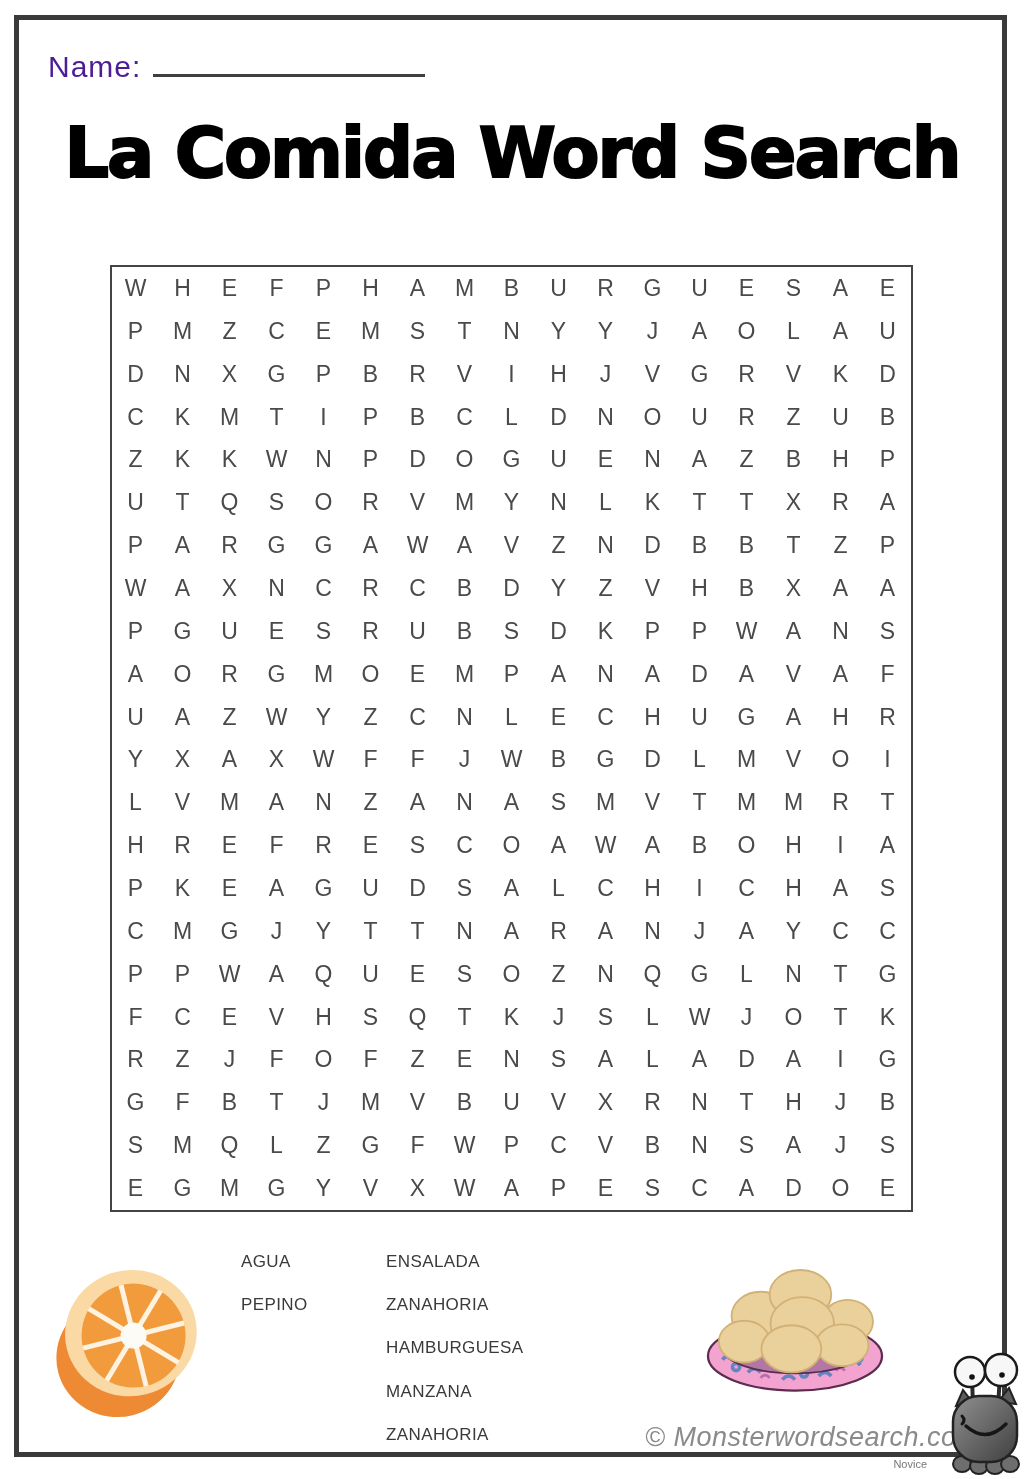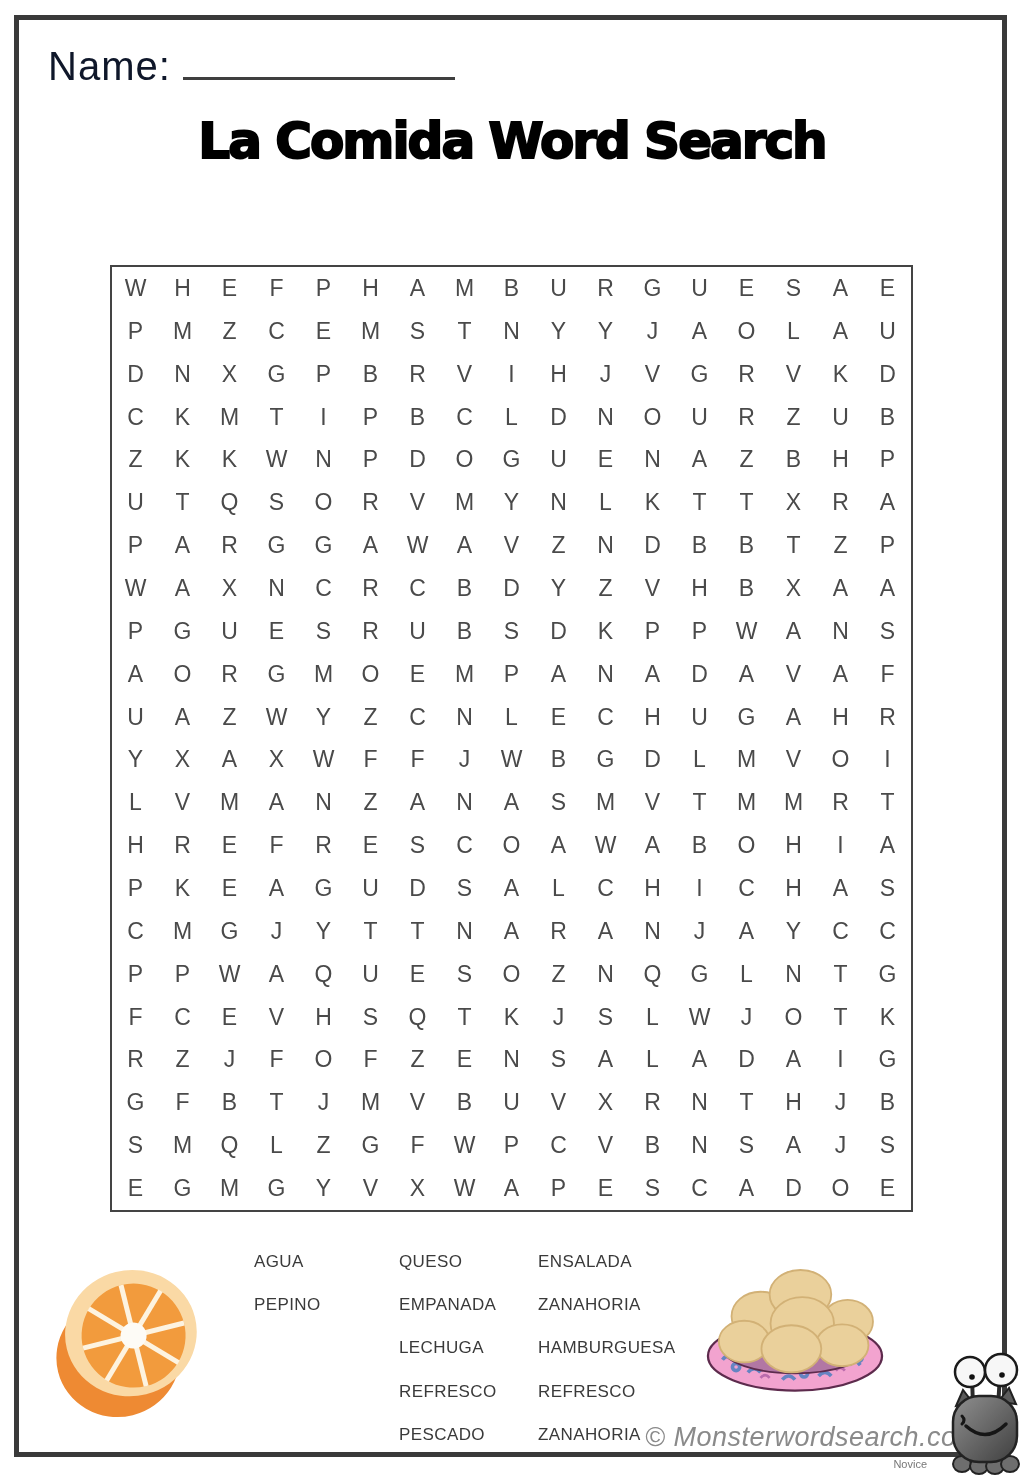--- a/index.html
+++ b/index.html
@@ -11,52 +11,52 @@
     overflow:hidden;
   }
   .frame{
     position:absolute;
     left:14px;top:15px;width:993px;height:1442px;
     border:5px solid #3a3a3a;
     box-sizing:border-box;
   }
   .name-row{
     position:absolute;left:48px;top:44px;
-    font-size:40px;color:#0f172a;letter-spacing:1px;
+    font-size:30px;color:#4c1d95;letter-spacing:1px;
   }
   .name-line{
     display:inline-block;width:272px;
     border-bottom:3px solid #3f3f3f;
     margin-left:12px;vertical-align:baseline;height:30px;
   }
   .title{
     position:absolute;left:0;top:112px;width:1024px;
     text-align:center;
     font-family:"DejaVu Sans",sans-serif;
     font-weight:bold;
-    font-size:50px;
+    font-size:70px;
     letter-spacing:-2px;
     color:#000;
     -webkit-text-stroke:2px #000;
   }
   .grid{
     position:absolute;left:110px;top:265px;
     width:803px;height:947px;
     border:2px solid #444;
     box-sizing:border-box;
     display:grid;
     grid-template-columns:repeat(17,1fr);
     grid-auto-rows:1fr;
   }
   .cell{
     display:flex;align-items:center;justify-content:center;
     font-size:23px;color:#4a4a4a;
   }
   .word-list{
-    position:absolute;left:254px;top:1240px;
+    position:absolute;left:241px;top:1240px;
     display:flex;
   }
   .word-col{display:flex;flex-direction:column;}
   .word-col:nth-child(1){width:145px;}
   .word-col:nth-child(2){width:139px;}
   .word-item{
     height:43.4px;display:flex;align-items:center;
     font-size:17px;color:#3a3a3a;letter-spacing:0.4px;
     white-space:nowrap;
   }
@@ -462,31 +462,24 @@
       <div class="cell">O</div>
       <div class="cell">E</div>
     </div>
 
   <div class="word-list">
       <div class="word-col">
         <div class="word-item">AGUA</div>
         <div class="word-item">PEPINO</div>
       </div>
       <div class="word-col">
-        <div class="word-item">QUESO</div>
-        <div class="word-item">EMPANADA</div>
-        <div class="word-item">LECHUGA</div>
-        <div class="word-item">REFRESCO</div>
-        <div class="word-item">PESCADO</div>
-      </div>
-      <div class="word-col">
         <div class="word-item">ENSALADA</div>
         <div class="word-item">ZANAHORIA</div>
         <div class="word-item">HAMBURGUESA</div>
-        <div class="word-item">REFRESCO</div>
+        <div class="word-item">MANZANA</div>
         <div class="word-item">ZANAHORIA</div>
       </div>
     </div>
 
   <svg class="orange-art" width="162" height="162" viewBox="0 0 162 162">
     <g transform="rotate(-14 80 80)">
       <ellipse cx="66" cy="96" rx="62" ry="60" fill="#ee8a33"></ellipse>
       <ellipse cx="84" cy="76" rx="66" ry="63" fill="#fad9a5"></ellipse>
       <circle cx="86" cy="79" r="52" fill="#f29b3d"></circle>
       <g stroke="#fdf3e0" stroke-width="5">

